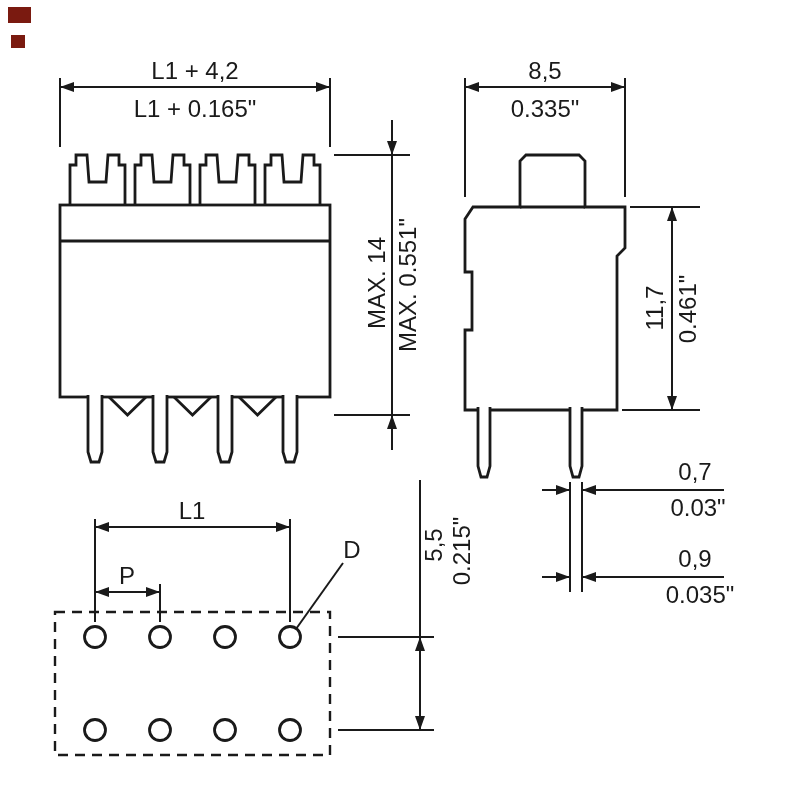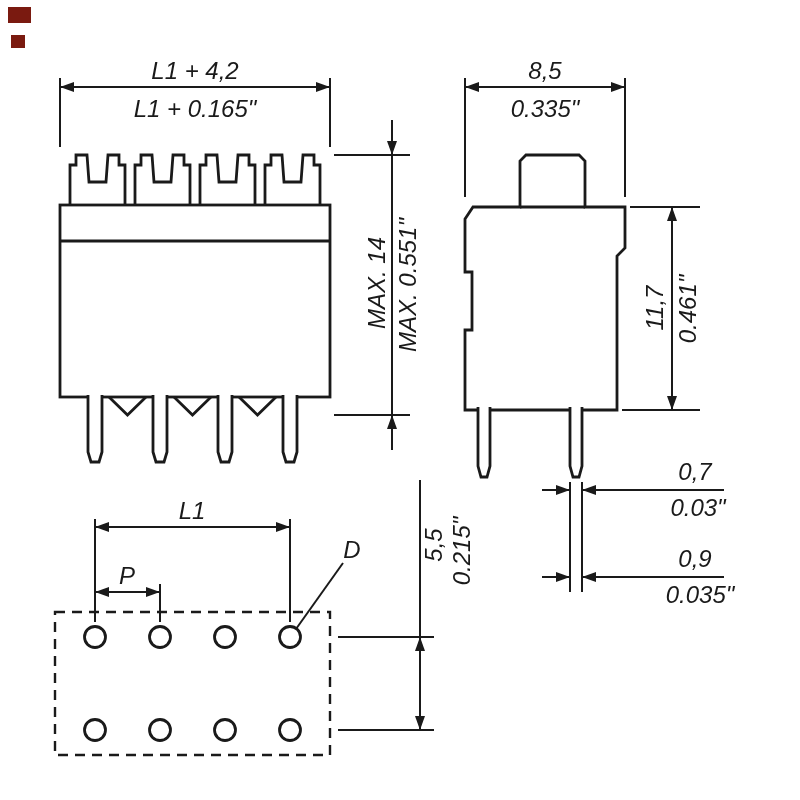--- a/index.html
+++ b/index.html
@@ -1,16 +1,16 @@
 <!DOCTYPE html>
 <html><head>
 <meta charset="utf-8">
 <style>
   html,body{margin:0;padding:0;background:#ffffff;}
-  .stage{position:relative;width:800px;height:800px;background:#ffffff;overflow:hidden;font-style:italic;}
+  .stage{position:relative;width:800px;height:800px;background:#ffffff;overflow:hidden;}
   svg{display:block;}
   .t{font-family:"Liberation Sans",sans-serif;font-size:24px;fill:#1a1a1a;}
   .obj{fill:none;stroke:#1a1a1a;stroke-width:2.8;stroke-linejoin:miter;}
   .objw{fill:#ffffff;stroke:#1a1a1a;stroke-width:2.8;stroke-linejoin:miter;}
   .dim{fill:none;stroke:#1a1a1a;stroke-width:2;}
   .dashed{fill:none;stroke:#1a1a1a;stroke-width:2.4;stroke-dasharray:10 7;}
 </style>
 </head>
 <body>
 

